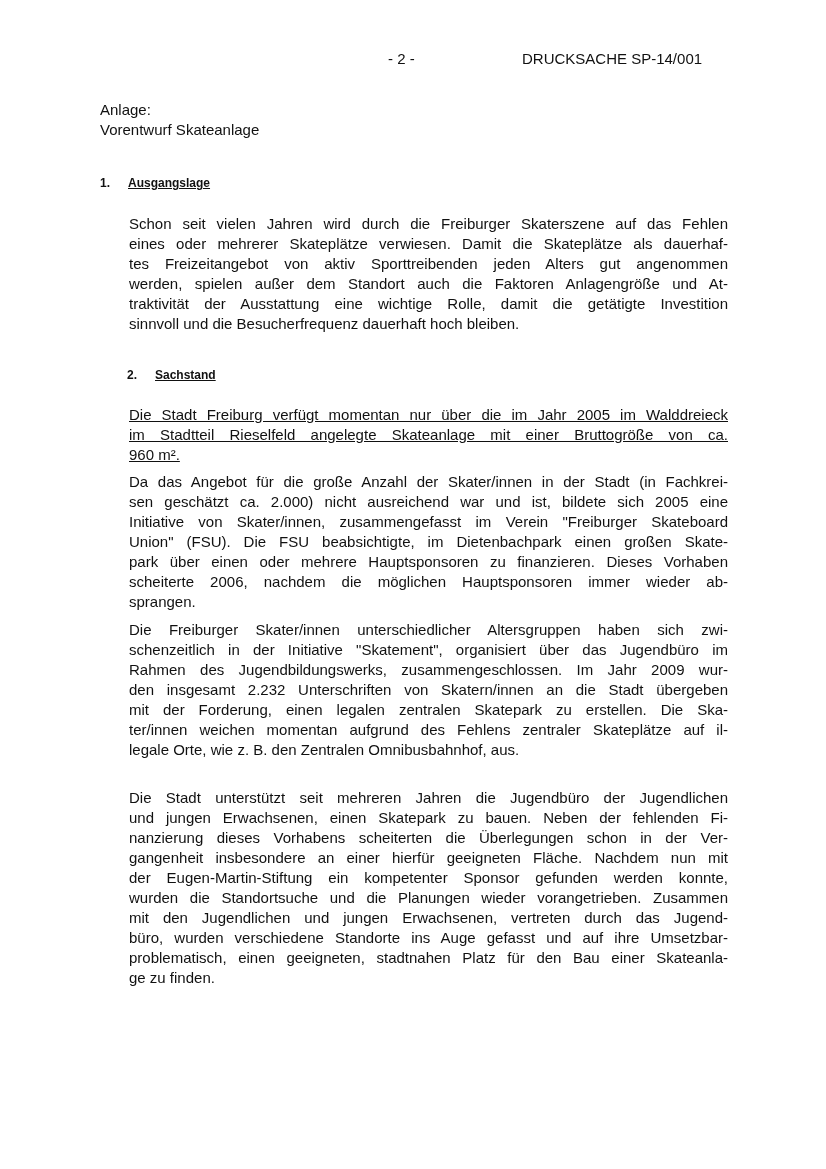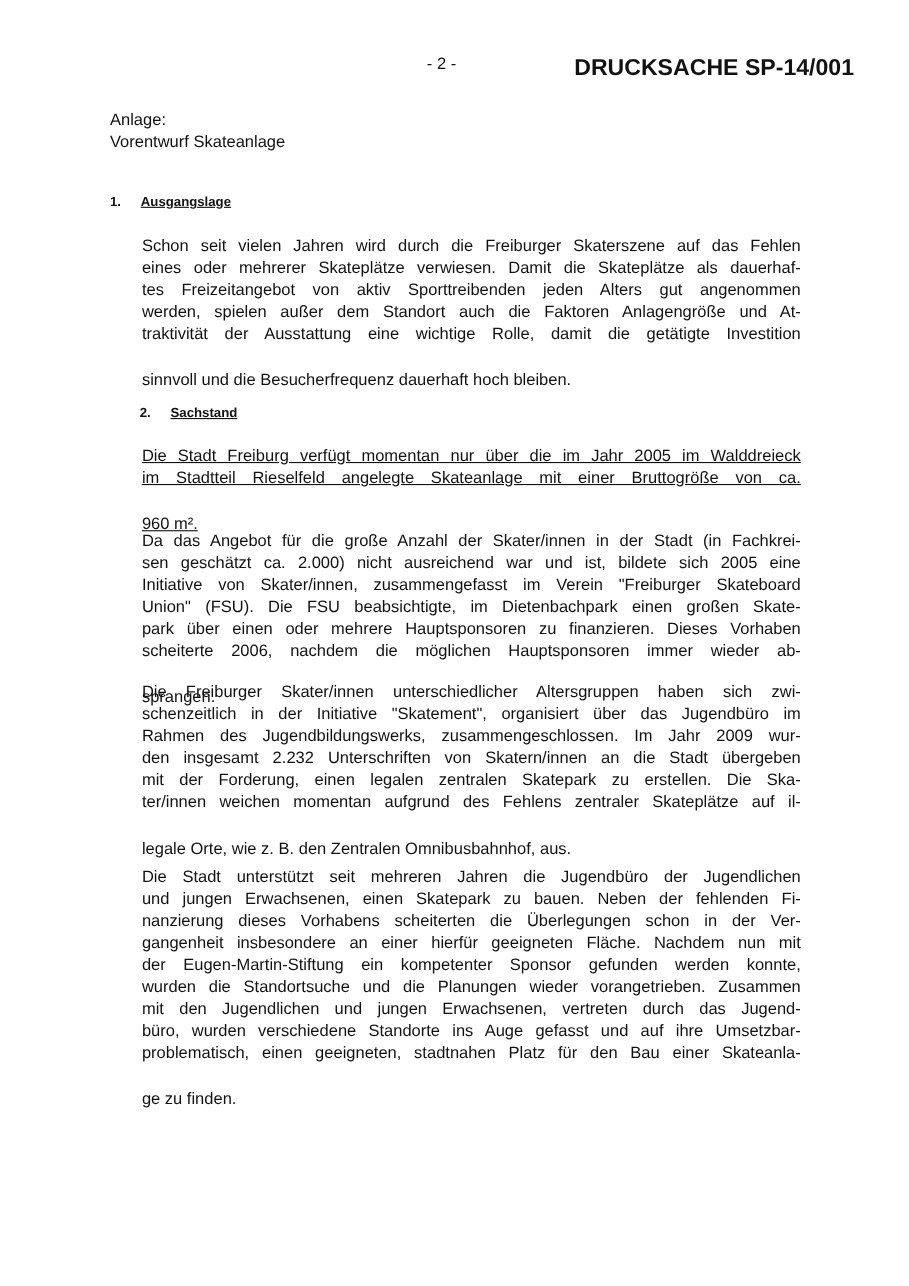--- a/index.html
+++ b/index.html
@@ -1,29 +1,29 @@
 <!DOCTYPE html>
 <html><head>
   <meta charset="utf-8">
   <style>
     html, body { margin: 0; padding: 0; background: #ffffff; }
     body { width: 826px; height: 1169px; position: relative; overflow: hidden;
            font-family: "Liberation Sans", sans-serif; color: #111111; }
     .page-header { position: absolute; top: 50px; left: 0; width: 826px; height: 20px; font-size: 15px; }
     .page-number { position: absolute; left: 388px; top: 0; }
-    .doc-id { position: absolute; left: 522px; top: 0; font-weight: bold; font-size: 21px; text-align: right; }
+    .doc-id { position: absolute; left: 522px; top: 0; font-weight: normal; font-size: 15px; text-align: right; }
     .attachment { position: absolute; left: 100px; top: 100px; font-size: 15px; line-height: 20px; }
     .attachment .label { }
     .section-heading { position: absolute; left: 100px; font-size: 12px; font-weight: bold; }
     .section-heading .num { display: inline-block; width: 28px; }
     .section-heading .title { text-decoration: underline; }
     .para { position: absolute; left: 129px; width: 599px; font-size: 15px; }
     .para .line { display: block; height: 20px; line-height: 20px; text-align: justify;
                   text-align-last: justify; white-space: nowrap; }
-    .para .line.last { text-align-last: left; margin-top: 22px; }
+    .para .line.last { text-align-last: left; }
   </style>
 </head>
 <body>
 
 <div class="page-header">
   <span class="page-number">- 2 -</span>
   <span class="doc-id">DRUCKSACHE SP-14/001</span>
 </div>
 
 <div class="attachment">
@@ -44,21 +44,21 @@
   </div>
 
 <div class="section-heading" style="top:368px;margin-left:27px;">
   <span class="num">2.</span><span class="title">Sachstand</span>
 </div>
 <div class="para" style="top:405px;text-decoration:underline;">
     <span class="line">Die Stadt Freiburg verfügt momentan nur über die im Jahr 2005 im Walddreieck</span>
     <span class="line">im Stadtteil Rieselfeld angelegte Skateanlage mit einer Bruttogröße von ca.</span>
     <span class="line last">960 m².</span>
   </div>
-<div class="para" style="top:482px;">
+<div class="para" style="top:472px;">
     <span class="line">Da das Angebot für die große Anzahl der Skater/innen in der Stadt (in Fachkrei-</span>
     <span class="line">sen geschätzt ca. 2.000) nicht ausreichend war und ist, bildete sich 2005 eine</span>
     <span class="line">Initiative von Skater/innen, zusammengefasst im Verein "Freiburger Skateboard</span>
     <span class="line">Union" (FSU). Die FSU beabsichtigte, im Dietenbachpark einen großen Skate-</span>
     <span class="line">park über einen oder mehrere Hauptsponsoren zu finanzieren. Dieses Vorhaben</span>
     <span class="line">scheiterte 2006, nachdem die möglichen Hauptsponsoren immer wieder ab-</span>
     <span class="line last">sprangen.</span>
   </div>
 <div class="para" style="top:620px;">
     <span class="line">Die Freiburger Skater/innen unterschiedlicher Altersgruppen haben sich zwi-</span>

